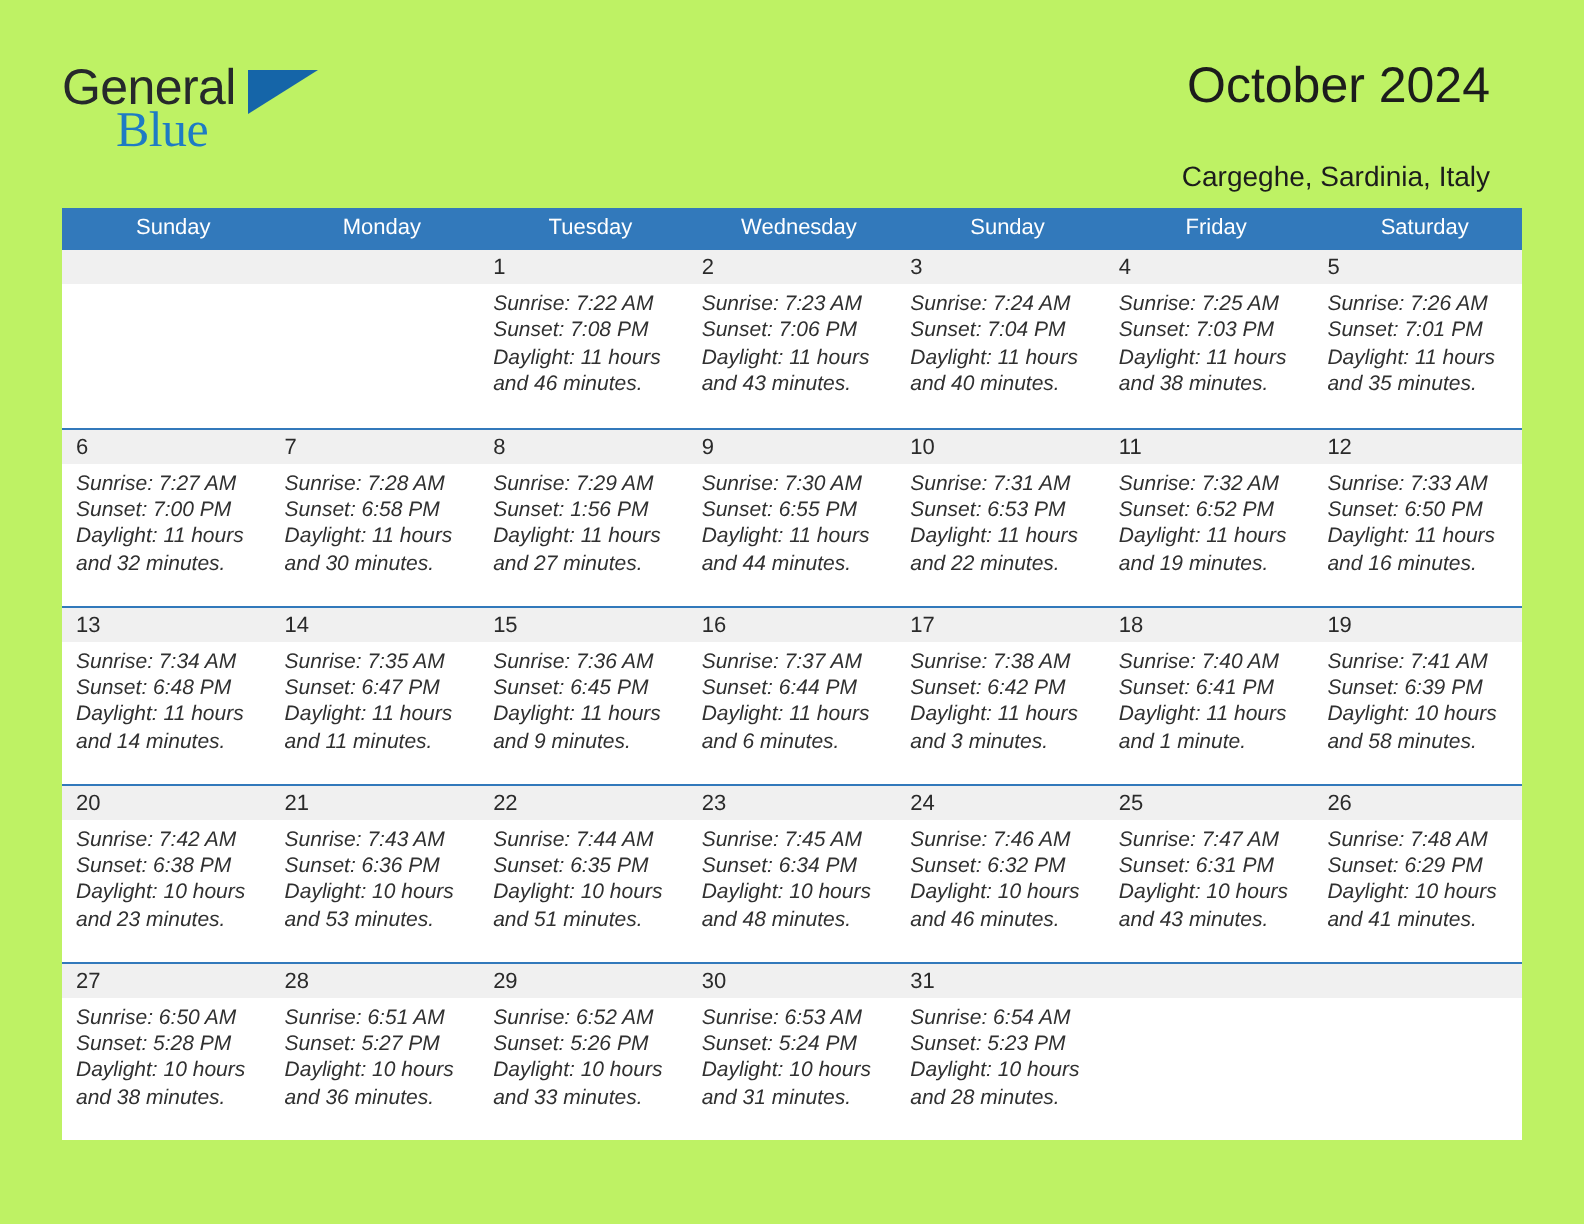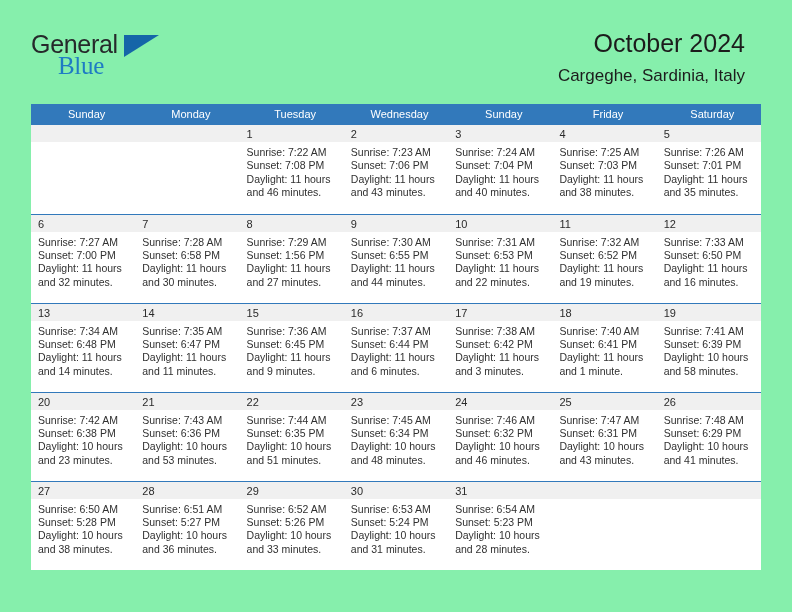--- a/index.html
+++ b/index.html
@@ -9,21 +9,21 @@
     width: 792px;
     height: 612px;
     background: #ffffff;
     font-family: "Liberation Sans", sans-serif;
     -webkit-font-smoothing: antialiased;
   }
   #page {
     position: relative;
     width: 792px;
     height: 612px;
-    background: #86efac;
+    background: #bef264;
     overflow: hidden;
   }
 
   
   .header {
     position: absolute;
     left: 31px;
     top: 28px;
     right: 31px;
     height: 68px;
@@ -73,24 +73,24 @@
   }
   .cal-title {
     font-size: 25px;
     color: #1c1c1c;
     line-height: 30px;
     white-space: nowrap;
     font-weight: normal;
     margin: 0;
   }
   .cal-subtitle {
-    font-size: 17px;
+    font-size: 14px;
     color: #1c1c1c;
     line-height: 20px;
-    margin-top: 8px;
+    margin-top: 20px;
     white-space: nowrap;
   }
 
   
   .calendar {
     position: absolute;
     left: 31px;
     top: 104px;
     width: 730px;
     border-collapse: collapse;
@@ -131,20 +131,21 @@
     line-height: 14px;
   }
   td.empty .daynum-band {
     background: #f0f0f0;
   }
   .details {
     padding: 4px 5px 0 7px;
     font-size: 10.5px;
     color: #303030;
     line-height: 13.4px;
+    font-style: italic;
   }
   .details div { white-space: nowrap; }
 </style>
 </head>
 <body>
 
 <div id="page">
 
   <div class="header">
 

